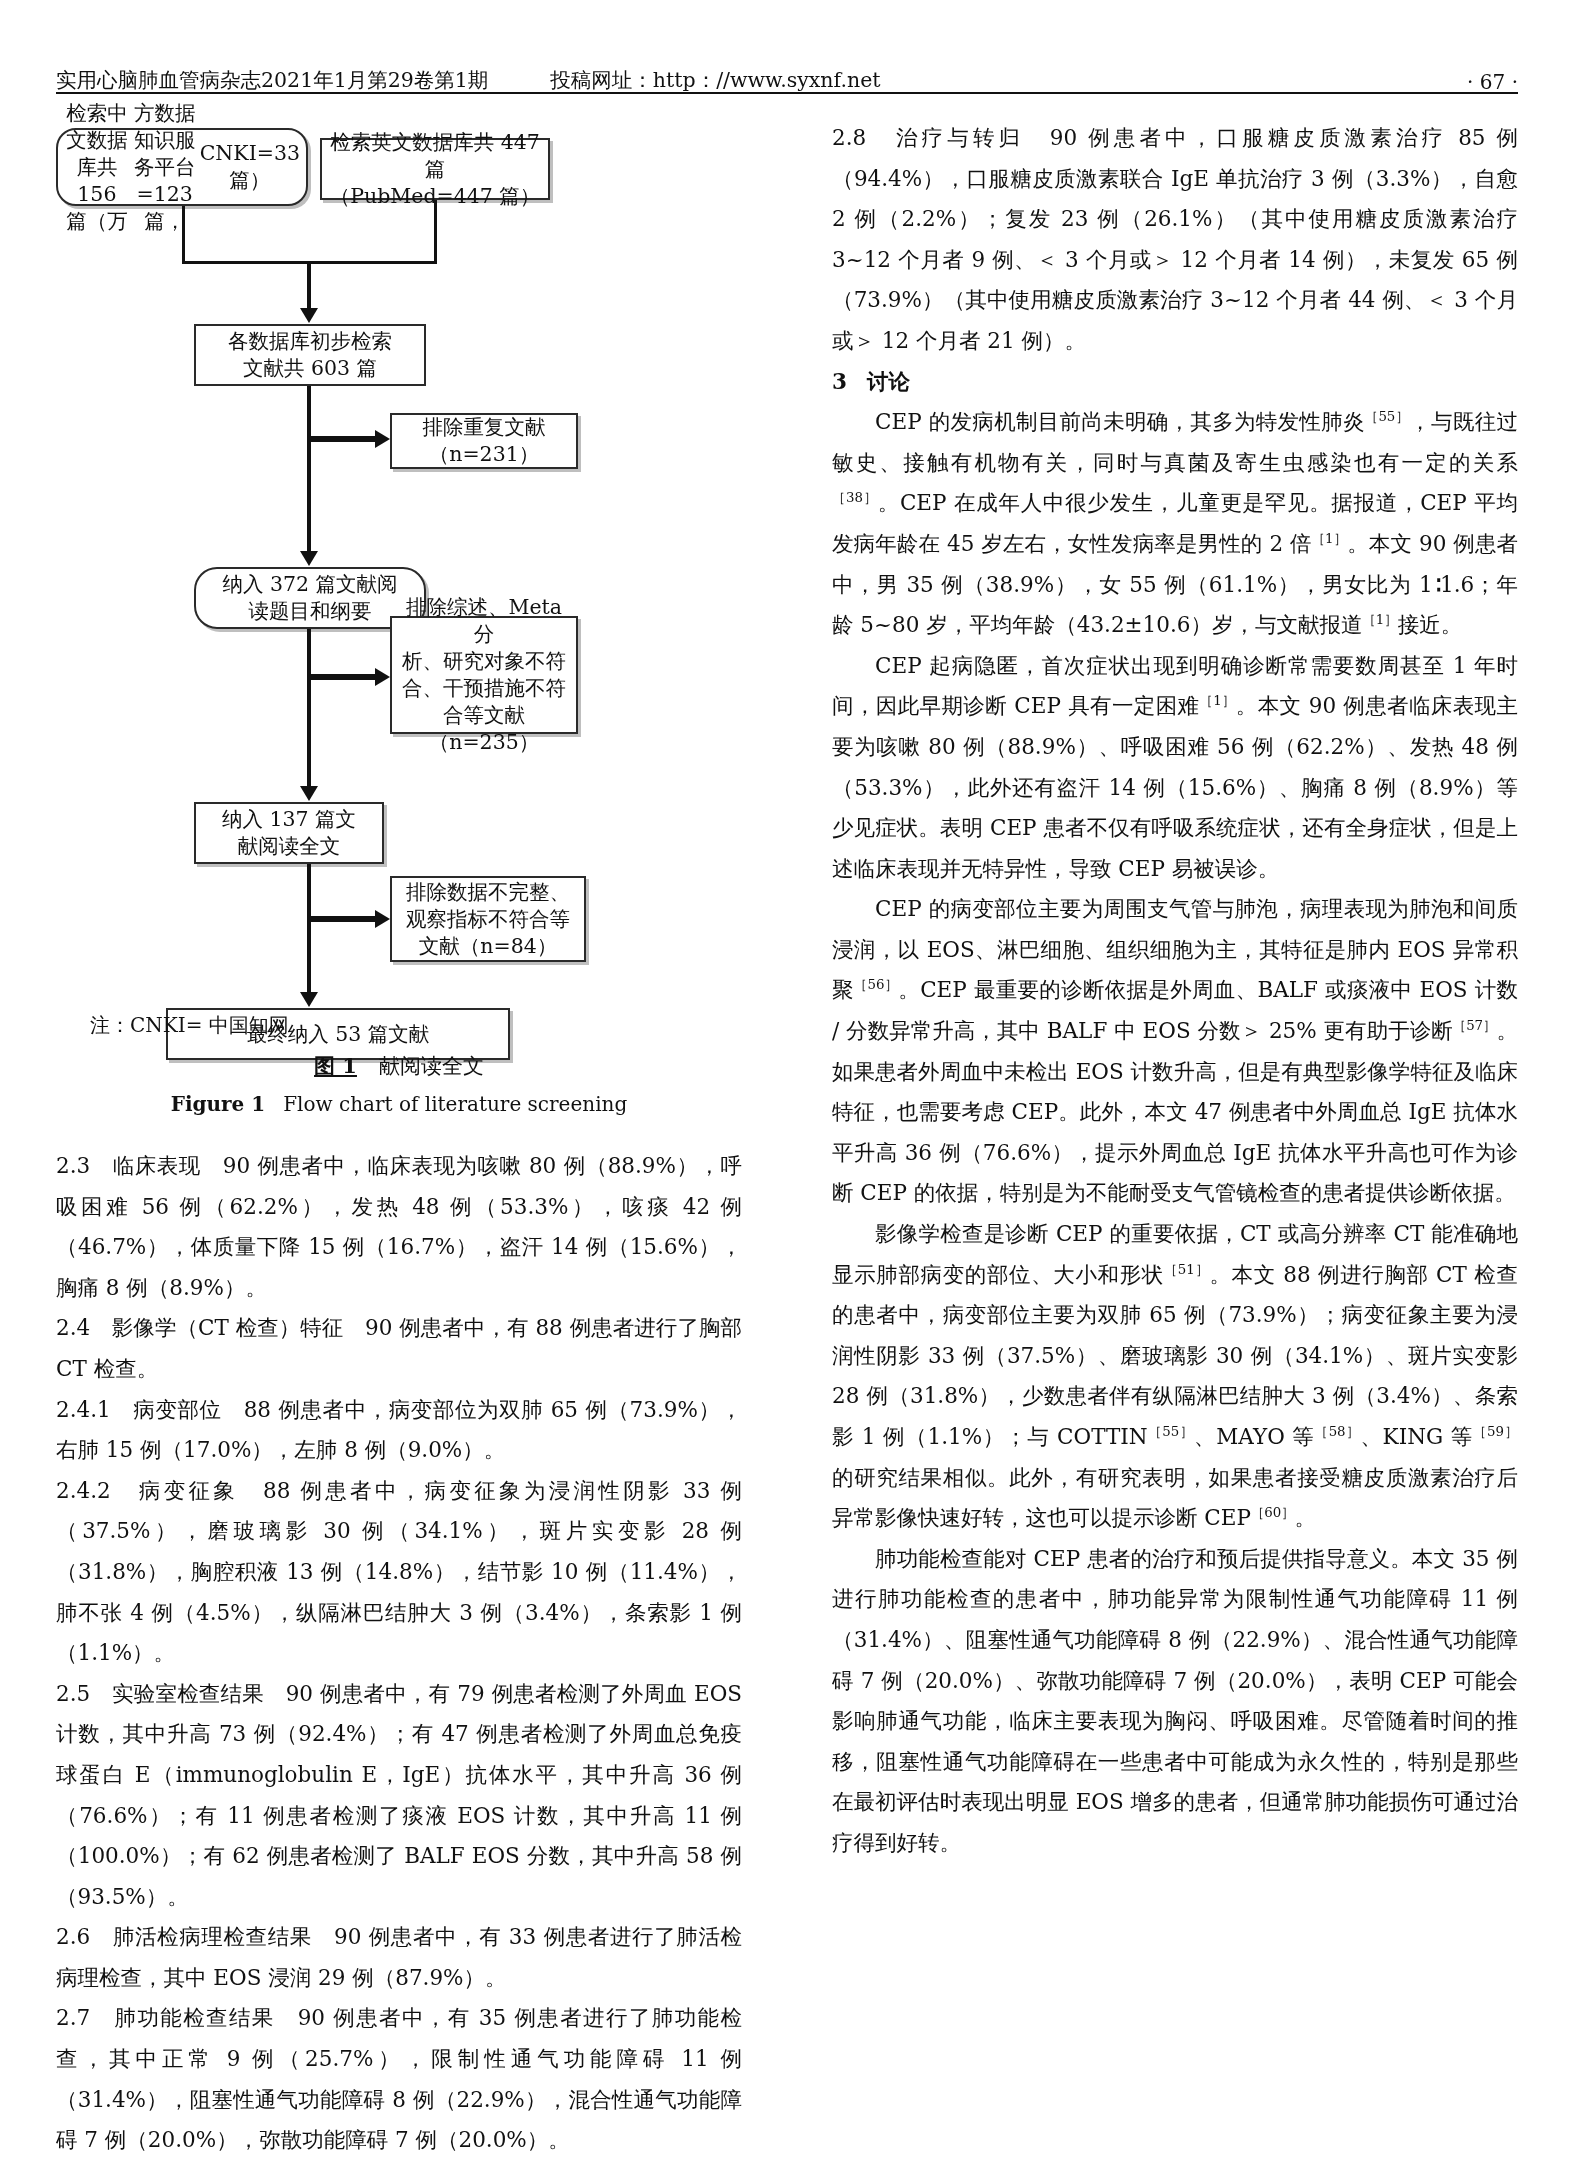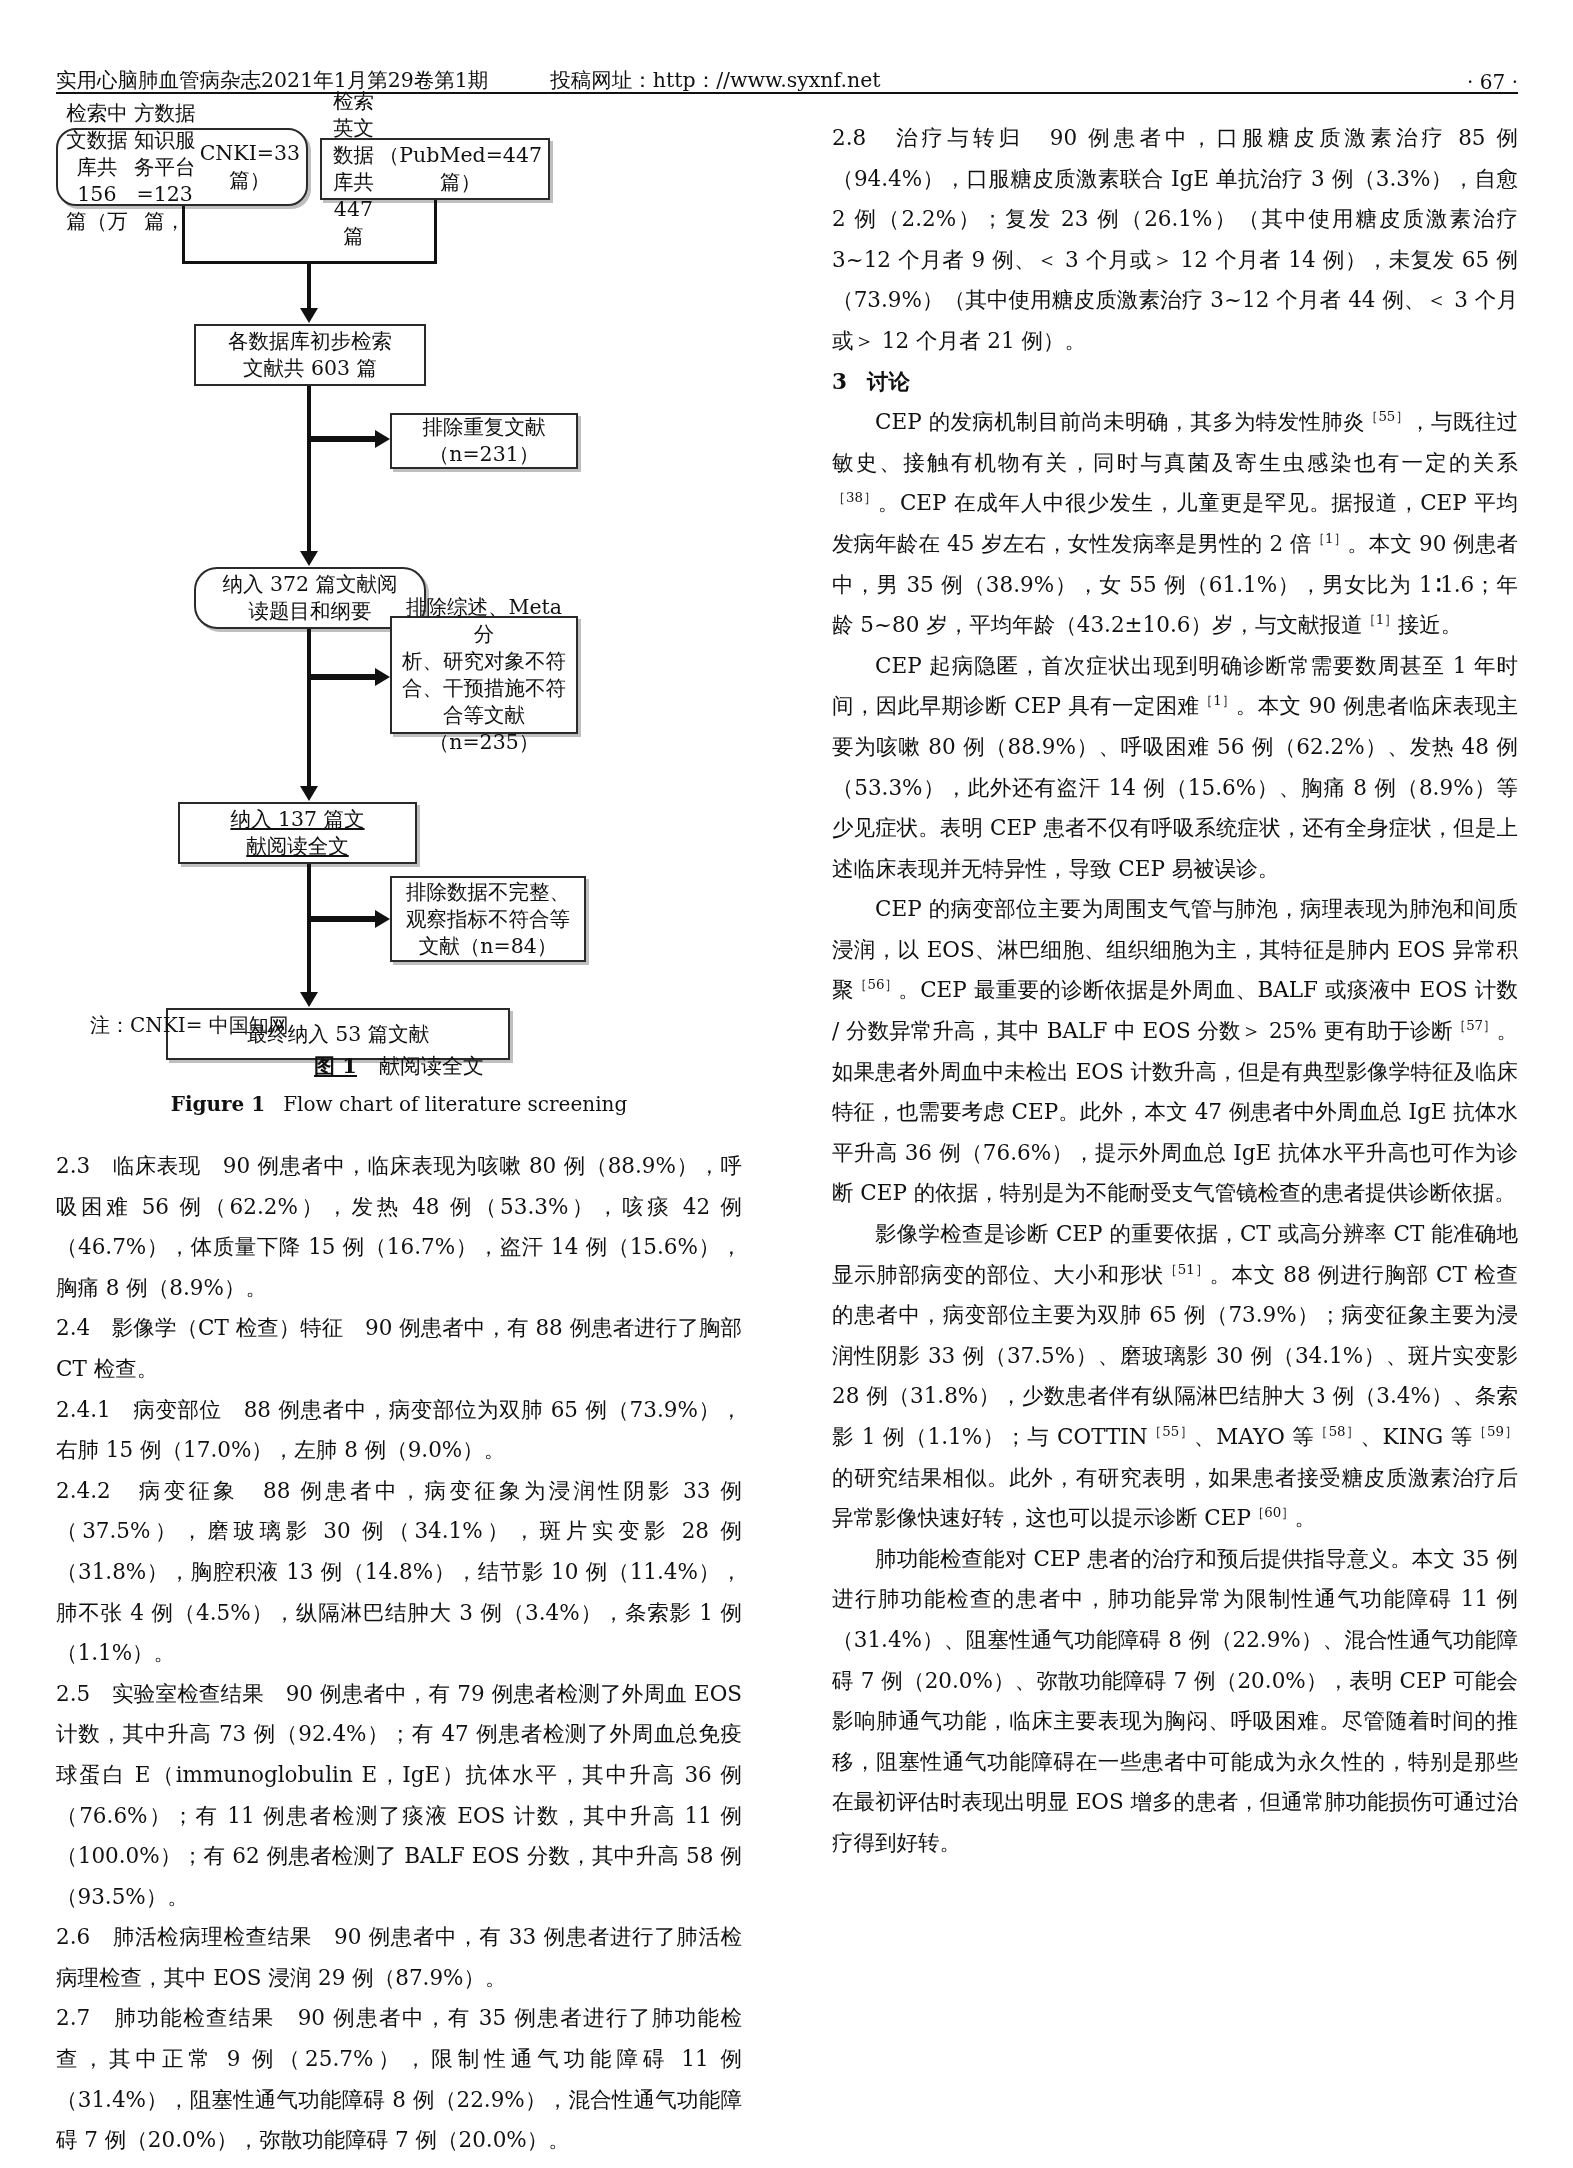--- a/index.html
+++ b/index.html
@@ -105,21 +105,21 @@
   <div class="rule"></div>
 
   <div class="flow">
 
     <div class="fbox shadow" style="left:0px; top:10px; width:252px; height:78px; flex-direction:row;border-radius:20px;">
       <span>检索中文数据库共 156 篇（万</span>
       <span>方数据知识服务平台 =123 篇，</span>
       <span>CNKI=33 篇）</span>
     </div>
 
-    <div class="fbox shadow" style="left:264px; top:20px; width:230px; height:62px; flex-direction:row;justify-content:space-between;">
+    <div class="fbox shadow" style="left:264px; top:20px; width:230px; height:62px; flex-direction:column;">
       <span>检索英文数据库共 447 篇</span>
       <span>（PubMed=447 篇）</span>
     </div>
 
     <div class="vline" style="left:126px; top:88px; width:3px; height:57px;"></div>
     <div class="vline" style="left:378px; top:82px; width:3px; height:63px;"></div>
     <div class="hline" style="left:126px; top:143px; width:255px; height:3px;"></div>
     <div class="vline" style="left:251px; top:145px; width:4px; height:48px;"></div>
     <div class="arrow-d" style="left:244px; top:190px;"></div>
 
@@ -150,21 +150,21 @@
 
     <div class="fbox shadow" style="left:334px; top:498px; width:188px; height:118px; flex-direction:column;">
       <span>排除综述、Meta 分</span>
       <span>析、研究对象不符</span>
       <span>合、干预措施不符</span>
       <span>合等文献（n=235）</span>
     </div>
 
     <div class="arrow-d" style="left:244px; top:668px;"></div>
 
-    <div class="fbox shadow" style="left:122px; top:684px; width:239px; height:62px; flex-direction:column;text-decoration:underline;">
+    <div class="fbox shadow" style="left:138px; top:684px; width:190px; height:62px; flex-direction:column;">
       <span>纳入 137 篇文</span>
       <span>献阅读全文</span>
     </div>
 
     <div class="vline" style="left:251px; top:746px; width:4px; height:132px;"></div>
     <div class="hline" style="left:253px; top:798px; width:68px; height:6px;"></div>
     <div class="arrow-r" style="left:319px; top:792px;"></div>
 
     <div class="fbox shadow" style="left:334px; top:758px; width:196px; height:86px; flex-direction:column;">
       <span>排除数据不完整、</span>

